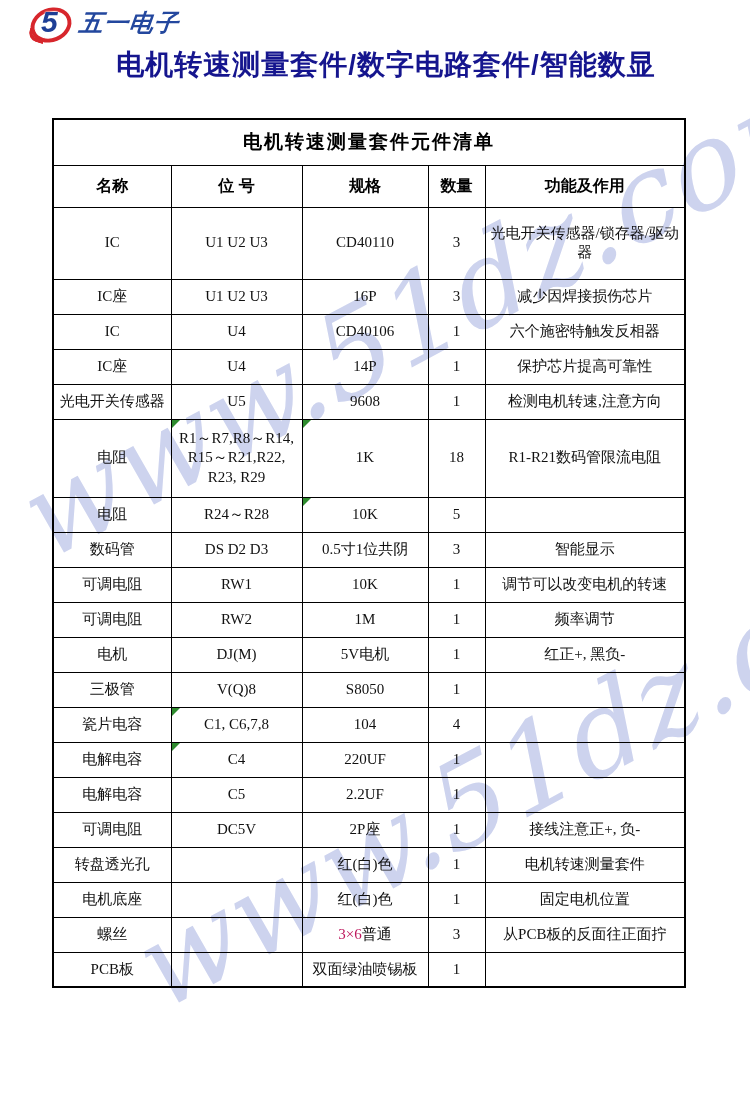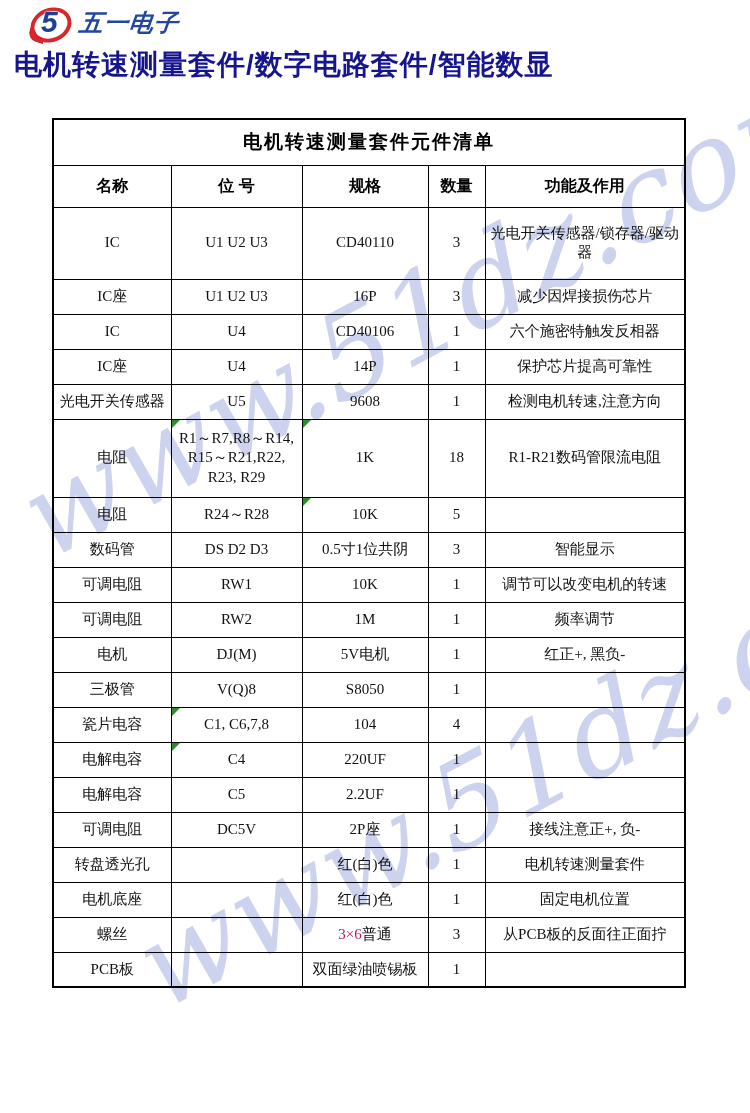--- a/index.html
+++ b/index.html
@@ -25,21 +25,21 @@
   .logo-tail{position:absolute;left:-2px;top:24px;width:14px;height:8px;
     border-bottom:4px solid #d7262c;border-left:3px solid #d7262c;border-radius:0 0 0 10px;transform:rotate(18deg);}
   .logo-5{position:absolute;left:11px;top:-1px;
     font-family:"Liberation Sans",sans-serif;font-style:italic;font-weight:bold;
     font-size:30px;color:#1e3f96;text-shadow:0 0 2px #ffffff,0 0 2px #ffffff;}
   .logo-text{font-family:"Liberation Sans",sans-serif;font-weight:bold;font-style:italic;
     font-size:24px;color:#23479e;letter-spacing:1px;transform:skewX(-6deg);}
   
   .page-title{
     position:absolute;left:0;top:46px;width:744px;z-index:2;
-    text-align:left;padding-left:14px;box-sizing:border-box;
+    text-align:center;padding-left:28px;box-sizing:border-box;
     font-family:"Liberation Sans","DejaVu Sans",sans-serif;
     font-weight:bold;font-size:28px;color:#15158e;letter-spacing:1px;
   }
   
   table.parts{
     position:absolute;left:52px;top:118px;width:632px;z-index:1;
     border-collapse:collapse;table-layout:fixed;
     border:2px solid #000;background:transparent;
   }
   table.parts td,table.parts th{

